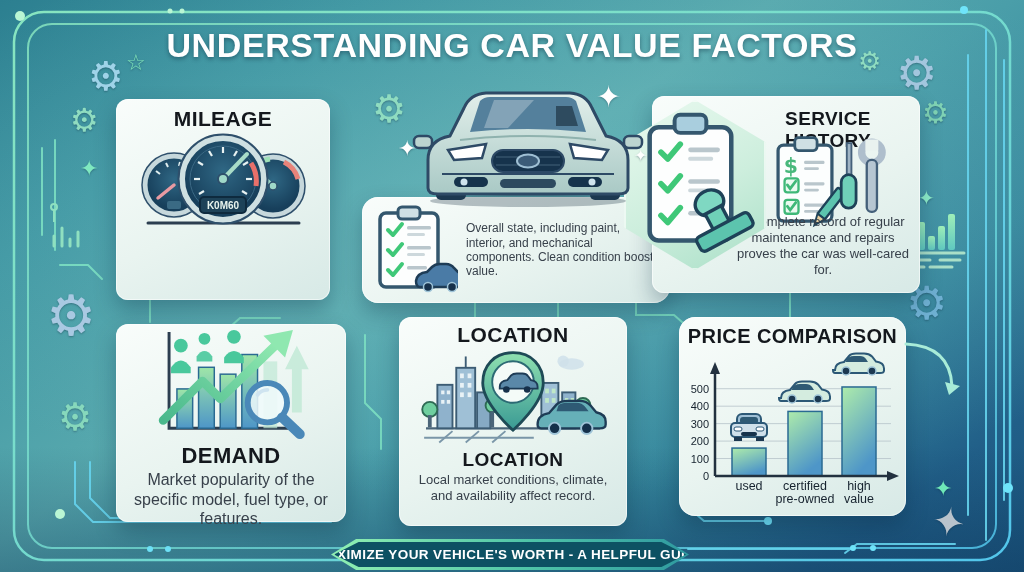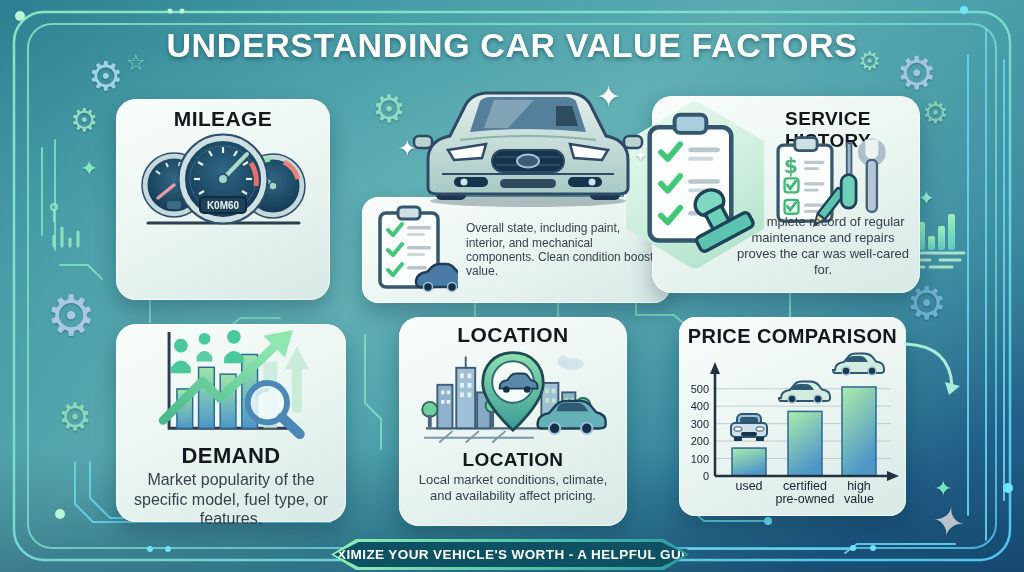--- a/index.html
+++ b/index.html
@@ -4,21 +4,21 @@
 <style>
   html,body{margin:0;padding:0;}
   body{font-family:"Liberation Sans","DejaVu Sans",sans-serif;}
   #stage{position:relative;width:1024px;height:572px;overflow:hidden;
     background:
       radial-gradient(130% 90% at 50% 38%, rgba(140,210,210,.28) 0%, rgba(140,210,210,0) 55%),
       linear-gradient(145deg,#2c7f90 0%,#3f96a2 20%,#58a9ae 42%,#4a9ea9 55%,#35869c 72%,#215f88 88%,#1b567f 100%);}
   #stage::after{content:"";position:absolute;inset:0;pointer-events:none;
     background:linear-gradient(180deg,rgba(0,30,50,0) 78%,rgba(10,45,80,.35) 100%);}
   .layer{position:absolute;inset:0;}
-  .card{position:absolute;border-radius:20px;
+  .card{position:absolute;border-radius:12px;
     background:linear-gradient(155deg,#f9fdfb 0%,#e9f4f0 55%,#d7e9e6 100%);
     box-shadow:0 10px 22px rgba(6,38,58,.30), inset 0 0 0 1px rgba(255,255,255,.55);
     z-index:5;}
   .card-title{font-weight:bold;color:#14181d;text-align:center;letter-spacing:.4px;}
   .card-body{color:#38414b;text-align:center;line-height:1.22;}
   #card-mileage{left:116px;top:99px;width:214px;height:201px;}
   #card-mileage .card-title{font-size:21px;padding-top:8px;}
   #card-condition{left:362px;top:197px;width:308px;height:106px;border-radius:16px;display:flex;align-items:center;padding:6px 8px 6px 12px;box-sizing:border-box;}
   #card-condition .card-title{font-size:20px;text-align:left;margin:0 0 3px 0;}
   #card-condition .card-body{font-size:12px;text-align:left;line-height:1.2;}
@@ -398,21 +398,21 @@
       <circle cx="98" cy="37" r="22" fill="#f4fbf8" stroke="#2c6a74" stroke-width="2"></circle>
       <path d="M84,42 q0,-6 8,-7 l4,-5 q2,-2 6,-2 h6 q4,0 6,3 l3,4 q7,1 7,7 v2 h-40 z" fill="#5a88a8" stroke="#1e3c56" stroke-width="2"></path>
       <circle cx="91" cy="45" r="3.5" fill="#16304a"></circle>
         <circle cx="113" cy="45" r="3.5" fill="#16304a"></circle>
       <path d="M124,82 q0,-10 12,-12 l8,-9 q4,-4 12,-4 h12 q8,0 12,5 l6,7 q10,2 10,10 v3 q0,4 -6,4 h-62 q-4,0 -4,-4 z" fill="#66b0b8" stroke="#1e3c56" stroke-width="2.5"></path>
       <path d="M146,62 q3,-3 9,-3 h10 q6,0 9,4 l4,5 h-34 z" fill="#2e5a74"></path>
       <circle cx="142" cy="86" r="6" fill="#14304a" stroke="#9fc4d8" stroke-width="2"></circle>
       <circle cx="176" cy="86" r="6" fill="#14304a" stroke="#9fc4d8" stroke-width="2"></circle>
     </svg>
     <div class="loc-sub">LOCATION</div>
-    <div class="card-body">Local market conditions, climate, and availability affect pricing.</div>
+    <div class="card-body">Local market conditions, climate, and availability affect record.</div>
   </div>
 
   <div class="card" id="card-price">
     <div class="card-title">PRICE COMPARISON</div>
     <svg class="icon-svg" width="215" height="160" viewBox="0 0 215 160">
       <defs>
           <linearGradient id="barGrad" x1="0" y1="0" x2=".4" y2="1">
             <stop offset="0" stop-color="#aeecab"></stop>
             <stop offset="1" stop-color="#4e96c8"></stop>
           </linearGradient>

